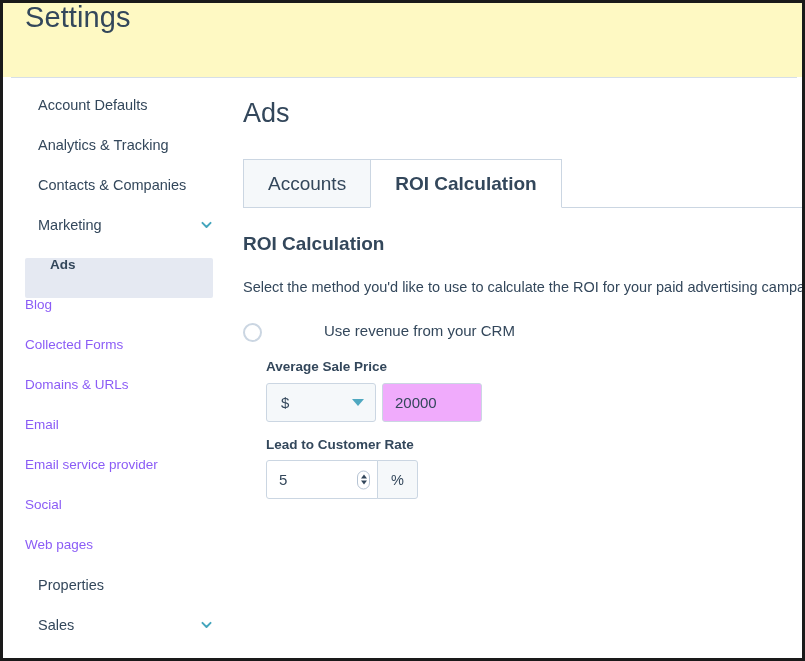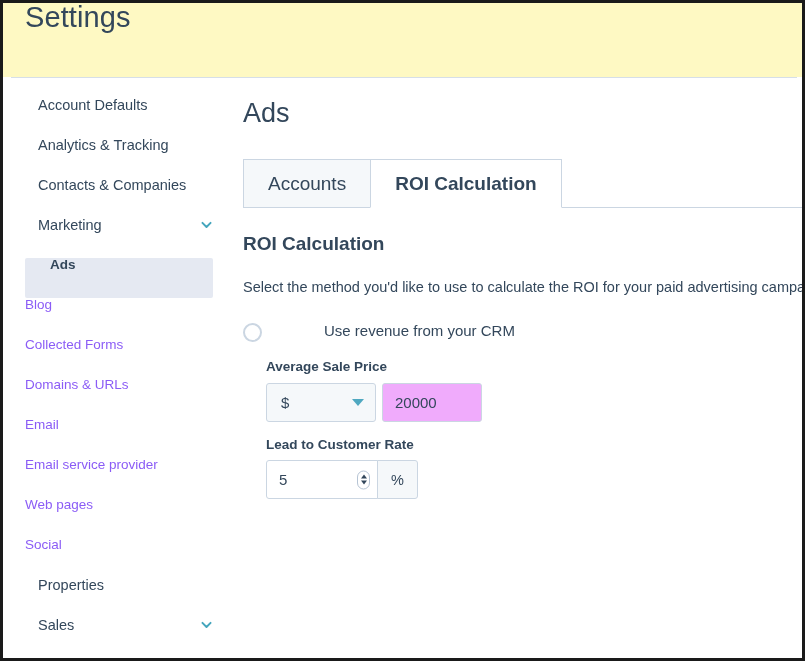--- a/index.html
+++ b/index.html
@@ -361,24 +361,24 @@
           <li class="nav-item sub">
             <span class="nav-label">Domains &amp; URLs</span>
           </li>
           <li class="nav-item sub">
             <span class="nav-label">Email</span>
           </li>
           <li class="nav-item sub">
             <span class="nav-label">Email service provider</span>
           </li>
           <li class="nav-item sub">
+            <span class="nav-label">Social</span>
+          </li>
+          <li class="nav-item sub">
             <span class="nav-label">Web pages</span>
-          </li>
-          <li class="nav-item sub">
-            <span class="nav-label">Social</span>
           </li>
           <li class="nav-item">
             <span class="nav-label">Properties</span>
           </li>
           <li class="nav-item">
             <span class="nav-label">Sales</span>
             <span class="chevron">
               <svg width="13" height="13" viewBox="0 0 16 16">
                 <path d="M3 6 L8 11 L13 6" fill="none" stroke="#45a6bd" stroke-width="2.4" stroke-linecap="round" stroke-linejoin="round"></path>
               </svg>

